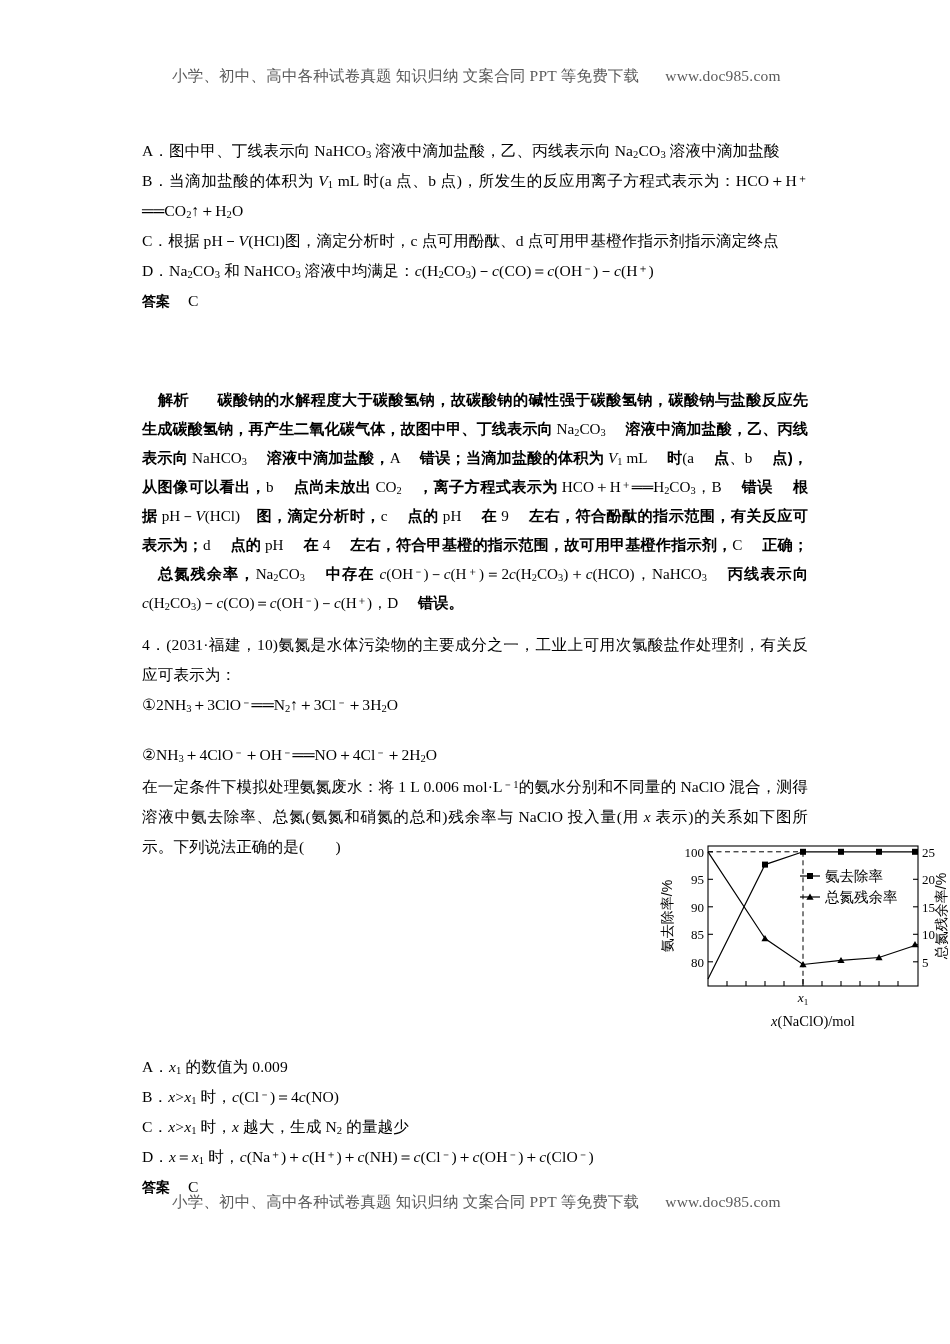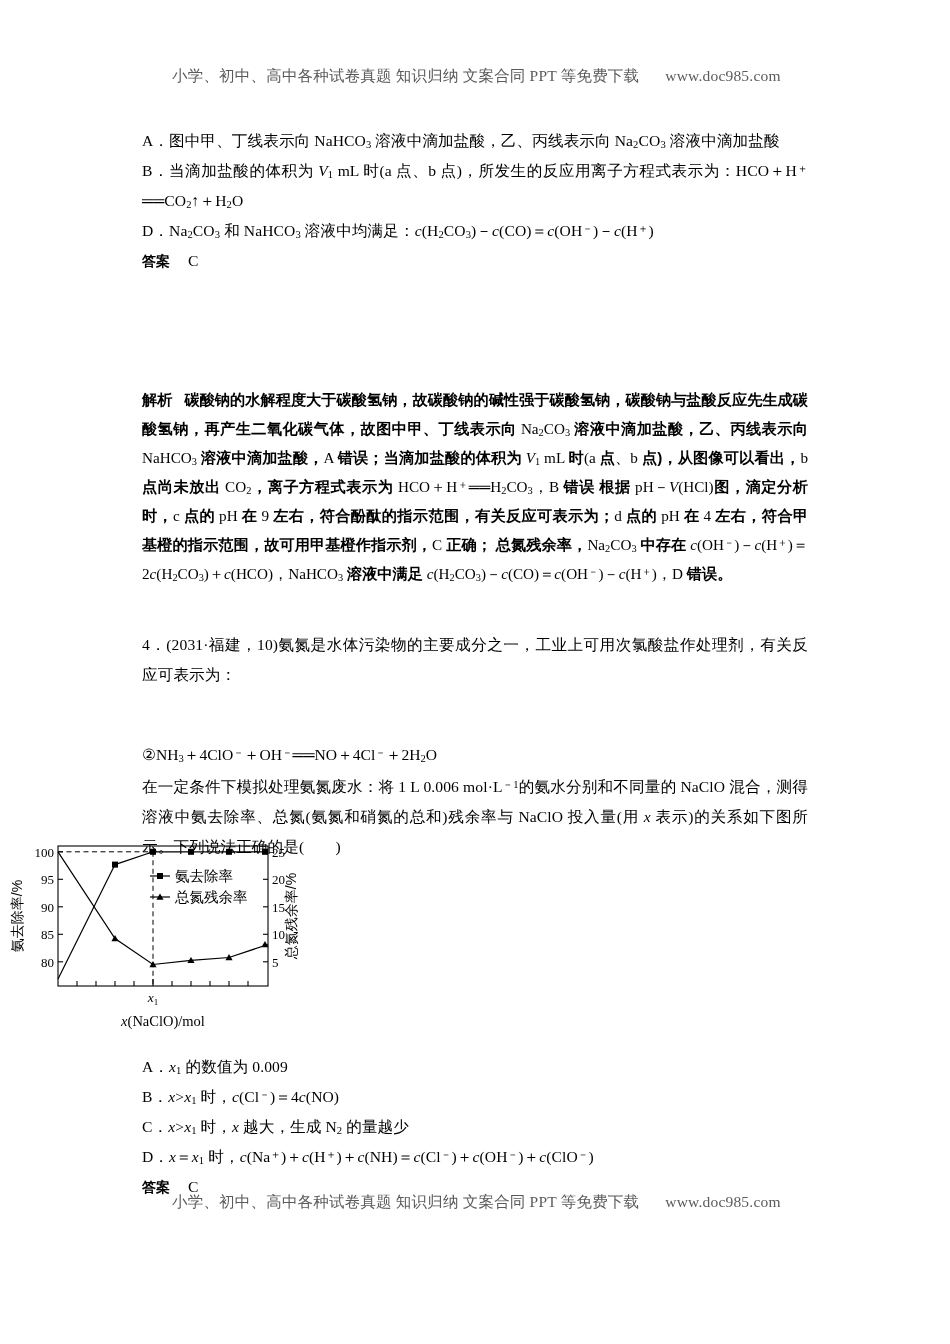--- a/index.html
+++ b/index.html
@@ -67,79 +67,86 @@
 
   
   .analysis {
     font-size: 15.2px;
     line-height: 29px;
     text-align: justify;
   }
   .analysis .cjk-b {
     font-family: "Liberation Sans", "DejaVu Sans", sans-serif;
     font-weight: bold;
+    margin-left: 16px;
   }
   .var { font-style: italic; font-family: "Liberation Serif","DejaVu Serif",serif; }
 
   sub { font-size: 0.68em; vertical-align: -0.22em; line-height: 0; }
   sup { font-size: 0.68em; vertical-align: 0.42em; line-height: 0; }
 
   .eqline { font-size: 15.6px; line-height: 30px; }
 
   
   .figure-wrap {
     width: 100%;
     display: flex;
-    justify-content: flex-start;
+    justify-content: flex-end;
     margin-top: 6px;
     text-decoration: underline;
   }
   .chart-box { width: 300px; height: 220px; }
 </style>
 </head>
 <body>
 
 <div class="page">
 
   <div class="banner banner-top">
     <span>小学、初中、高中各种试卷真题  知识归纳  文案合同  PPT 等免费下载</span><span class="gap"></span><span>www.doc985.com</span>
   </div>
 
-  <div style="position:absolute; left:142px; top:126px; width:666px;">
+  <div style="position:absolute; left:142px; top:136px; width:666px;">
 
     <div class="body-text opt">
       A．图中甲、丁线表示向 NaHCO<sub>3</sub> 溶液中滴加盐酸，乙、丙线表示向 Na<sub>2</sub>CO<sub>3</sub> 溶液中滴加盐酸
     </div>
 
     <div class="body-text opt">
       B．当滴加盐酸的体积为 <span class="var">V</span><sub>1</sub> mL 时(a 点、b 点)，所发生的反应用离子方程式表示为：HCO＋H<sup>＋</sup>══CO<sub>2</sub>↑＋H<sub>2</sub>O
     </div>
 
+    <div class="body-text opt">
+      C．根据 pH－<span class="var">V</span>(HCl)图，滴定分析时，c 点可用酚酞、d 点可用甲基橙作指示剂指示滴定终点
+    </div>
 
     <div class="body-text opt">
       D．Na<sub>2</sub>CO<sub>3</sub> 和 NaHCO<sub>3</sub> 溶液中均满足：<span class="var">c</span>(H<sub>2</sub>CO<sub>3</sub>)－<span class="var">c</span>(CO)＝<span class="var">c</span>(OH<sup>－</sup>)－<span class="var">c</span>(H<sup>＋</sup>)
     </div>
 
     <div class="ans-line">
       <span class="head-run">答案</span>
       <span style="display:inline-block;width:14px;"></span><span>C</span>
     </div>
   </div>
 
   <div class="analysis" style="position:absolute; left:142px; top:385px; width:666px;">
     <span class="cjk-b">解析</span><span style="display:inline-block;width:12px;"></span><span class="cjk-b">碳酸钠的水解程度大于碳酸氢钠，故碳酸钠的碱性强于碳酸氢钠，碳酸钠与盐酸反应先生成碳酸氢钠，再产生二氧化碳气体，故图中甲、丁线表示向</span> Na<sub>2</sub>CO<sub>3</sub> <span class="cjk-b">溶液中滴加盐酸，乙、丙线表示向</span> NaHCO<sub>3</sub> <span class="cjk-b">溶液中滴加盐酸，</span>A <span class="cjk-b">错误；当滴加盐酸的体积为</span> <span class="var">V</span><sub>1</sub> mL <span class="cjk-b">时</span>(a <span class="cjk-b">点</span>、b <span class="cjk-b">点)，从图像可以看出，</span>b <span class="cjk-b">点尚未放出</span> CO<sub>2</sub><span class="cjk-b">，离子方程式表示为</span> HCO＋H<sup>＋</sup>══H<sub>2</sub>CO<sub>3</sub>，B <span class="cjk-b">错误</span>
     <span class="cjk-b">根据</span> pH－<span class="var">V</span>(HCl)<span class="cjk-b">图，滴定分析时，</span>c <span class="cjk-b">点的</span> pH <span class="cjk-b">在</span> 9 <span class="cjk-b">左右，符合酚酞的指示范围，有关反应可表示为；</span>d <span class="cjk-b">点的</span> pH <span class="cjk-b">在</span> 4 <span class="cjk-b">左右，符合甲基橙的指示范围，故可用甲基橙作指示剂，</span>C <span class="cjk-b">正确；</span>
-    <span class="cjk-b">总氮残余率，</span>Na<sub>2</sub>CO<sub>3</sub> <span class="cjk-b">中存在</span> <span class="var">c</span>(OH<sup>－</sup>)－<span class="var">c</span>(H<sup>＋</sup>)＝2<span class="var">c</span>(H<sub>2</sub>CO<sub>3</sub>)＋<span class="var">c</span>(HCO)，NaHCO<sub>3</sub> <span class="cjk-b">溶液中满足</span>
+    <span class="cjk-b">总氮残余率，</span>Na<sub>2</sub>CO<sub>3</sub> <span class="cjk-b">中存在</span> <span class="var">c</span>(OH<sup>－</sup>)－<span class="var">c</span>(H<sup>＋</sup>)＝2<span class="var">c</span>(H<sub>2</sub>CO<sub>3</sub>)＋<span class="var">c</span>(HCO)，NaHCO<sub>3</sub> <span class="cjk-b">丙线表示向</span>
     <span class="var">c</span>(H<sub>2</sub>CO<sub>3</sub>)－<span class="var">c</span>(CO)＝<span class="var">c</span>(OH<sup>－</sup>)－<span class="var">c</span>(H<sup>＋</sup>)，D <span class="cjk-b">错误。</span>
   </div>
 
   <div class="body-text" style="position:absolute; left:142px; top:630px; width:666px;">
     <span>4．</span><span>(2031·福建，10)</span><span>氨氮是水体污染物的主要成分之一，工业上可用次氯酸盐作处理剂，有关反应可表示为：</span>
   </div>
 
+  <div class="eqline" style="position:absolute; left:142px; top:690px;">
+    ①2NH<sub>3</sub>＋3ClO<sup>－</sup>══N<sub>2</sub>↑＋3Cl<sup>－</sup>＋3H<sub>2</sub>O
+  </div>
   <div class="eqline" style="position:absolute; left:142px; top:740px;">
     ②NH<sub>3</sub>＋4ClO<sup>－</sup>＋OH<sup>－</sup>══NO＋4Cl<sup>－</sup>＋2H<sub>2</sub>O
   </div>
 
   <div class="body-text" style="position:absolute; left:142px; top:752px; width:666px;margin-top:20px;">
     在一定条件下模拟处理氨氮废水：将 1 L 0.006 mol·L<sup>－1</sup>的氨水分别和不同量的 NaClO 混合，测得溶液中氨去除率、总氮(氨氮和硝氮的总和)残余率与 NaClO 投入量(用 <span class="var">x</span> 表示)的关系如下图所示。下列说法正确的是(　　)
   </div>
 
   <div style="position:absolute; left:0; top:828px; width:950px;" class="figure-wrap">
     <svg class="chart-box" viewBox="0 0 300 220" xmlns="http://www.w3.org/2000/svg">

